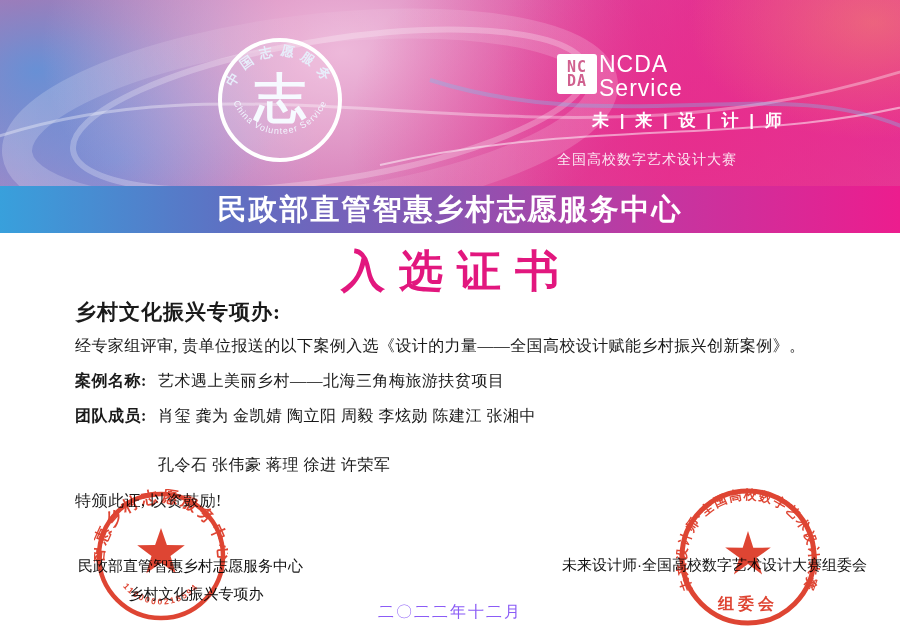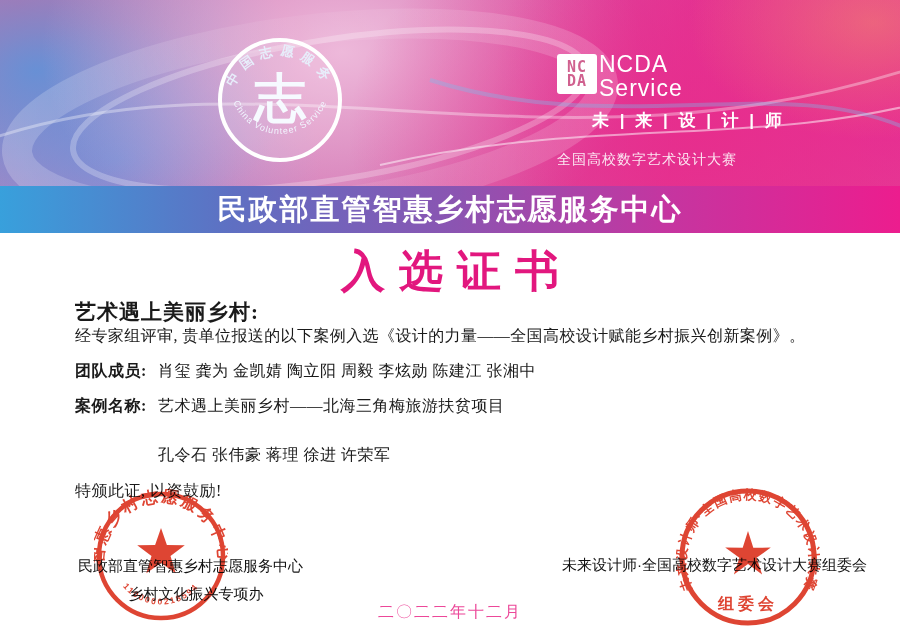--- a/index.html
+++ b/index.html
@@ -43,34 +43,34 @@
   .banner-text{color:#fff;font-size:29px;font-weight:bold;letter-spacing:2px;
     font-family:"Liberation Sans","DejaVu Sans",sans-serif;}
   
   .cert-title{
     position:absolute;left:0;top:242px;width:900px;text-align:center;
     font-size:44px;font-weight:bold;color:#e2177e;letter-spacing:14px;text-indent:14px;
   }
   
   .body-text{position:absolute;left:75px;top:298px;width:780px;color:#1a1a1a;}
   .recipient{font-size:21px;font-weight:bold;letter-spacing:1px;}
-  .intro{margin-top:0;font-size:16px;letter-spacing:.4px;}
+  .intro{margin-top:10px;font-size:16px;letter-spacing:.4px;}
   .info-line{margin-top:14px;font-size:16px;display:flex;}
   .info-label{font-weight:bold;flex:0 0 83px;letter-spacing:.5px;}
   .info-value{letter-spacing:.5px;}
   .team-cont{margin-top:28px;margin-left:83px;font-size:16px;letter-spacing:.5px;}
   .closing{margin-top:15px;font-size:16px;letter-spacing:.5px;}
   
   .footer-left{position:absolute;left:78px;top:557px;width:236px;text-align:left;
     font-family:"Liberation Sans","DejaVu Sans",sans-serif;font-size:15px;font-weight:500;color:#111;z-index:2;}
   .footer-left .l2{text-align:center;margin-top:9px;}
   .footer-right{position:absolute;left:562px;top:556px;
     font-family:"Liberation Sans","DejaVu Sans",sans-serif;font-size:15px;font-weight:500;color:#111;z-index:2;white-space:nowrap;}
   .cert-date{position:absolute;left:0;top:602px;width:900px;text-align:center;
-    font-family:"Liberation Sans","DejaVu Sans",sans-serif;font-size:16px;letter-spacing:2px;color:#ec4899;z-index:2;}
+    font-family:"Liberation Sans","DejaVu Sans",sans-serif;font-size:16px;letter-spacing:2px;color:#8b5cf6;z-index:2;}
   
   .seal{position:absolute;z-index:3;mix-blend-mode:multiply;opacity:.95;}
   .seal-left{left:94px;top:489px;}
   .seal-right{left:676px;top:485px;}
   .seal text{font-family:"Liberation Sans","DejaVu Sans",sans-serif;font-weight:bold;}
 </style>
 </head>
 <body>
 
 <div class="certificate">
@@ -122,29 +122,29 @@
     </div>
   </div>
 
   <div class="banner">
     <div class="banner-text">民政部直管智惠乡村志愿服务中心</div>
   </div>
 
   <div class="cert-title">入选证书</div>
 
   <div class="body-text">
-    <div class="recipient">艺术遇上美丽乡村:</div>
+    <div class="recipient">乡村文化振兴专项办:</div>
     <div class="intro">经专家组评审, 贵单位报送的以下案例入选《设计的力量——全国高校设计赋能乡村振兴创新案例》。</div>
+    <div class="info-line">
+      <span class="info-label">案例名称:</span>
+      <span class="info-value">艺术遇上美丽乡村——北海三角梅旅游扶贫项目</span>
+    </div>
     <div class="info-line">
       <span class="info-label">团队成员:</span>
       <span class="info-value">肖玺 龚为 金凯婧 陶立阳 周毅 李炫勋 陈建江 张湘中</span>
-    </div>
-    <div class="info-line">
-      <span class="info-label">案例名称:</span>
-      <span class="info-value">艺术遇上美丽乡村——北海三角梅旅游扶贫项目</span>
     </div>
     <div class="team-cont">孔令石 张伟豪 蒋理 徐进 许荣军</div>
     <div class="closing">特颁此证, 以资鼓励!</div>
   </div>
 
   <div class="footer-left">
     <div class="l1">民政部直管智惠乡村志愿服务中心</div>
     <div class="l2">乡村文化振兴专项办</div>
   </div>
   <div class="footer-right">未来设计师·全国高校数字艺术设计大赛组委会</div>

